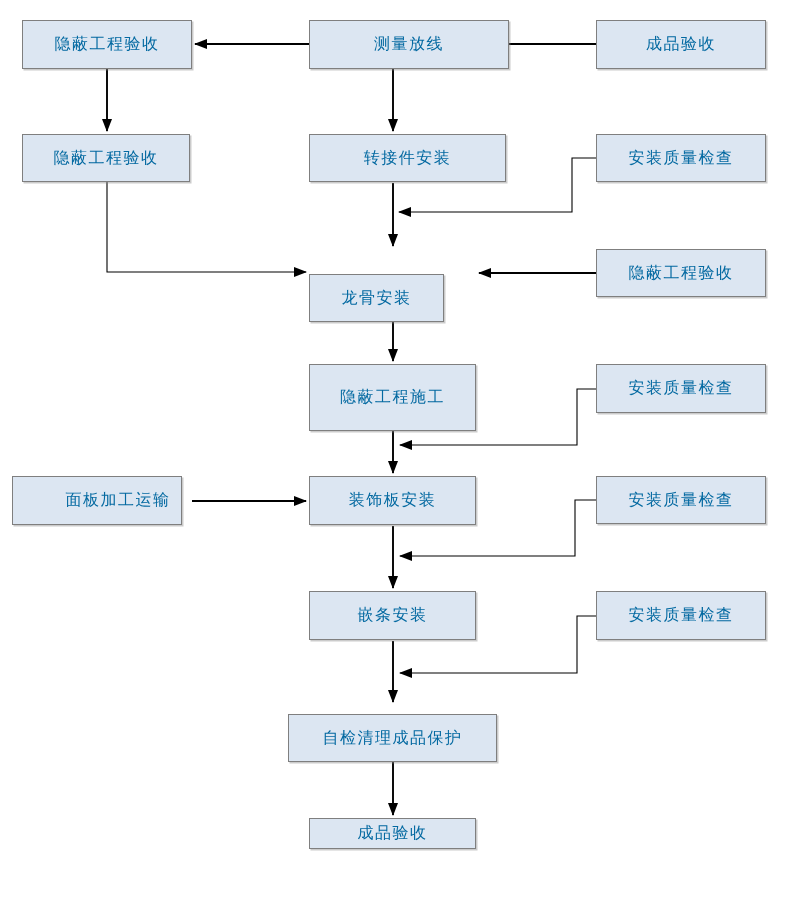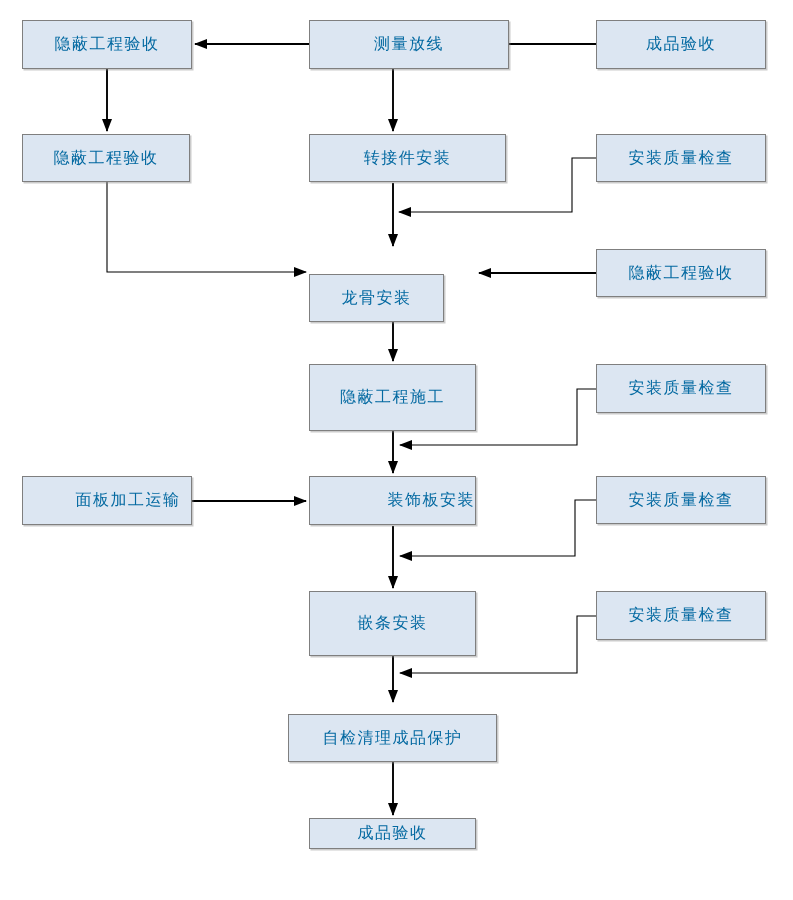--- a/index.html
+++ b/index.html
@@ -81,30 +81,30 @@
       </div>
       <div class="node" style="left: 596px; top: 249px; width: 170px; height: 48px;">
         <span>隐蔽工程验收</span>
       </div>
       <div class="node" style="left: 309px; top: 364px; width: 167px; height: 67px;">
         <span>隐蔽工程施工</span>
       </div>
       <div class="node" style="left: 596px; top: 364px; width: 170px; height: 49px;">
         <span>安装质量检查</span>
       </div>
-      <div class="node" style="left: 22px; top: 476px; width: 170px; height: 49px; padding-left: 42px;">
+      <div class="node" style="left: 12px; top: 476px; width: 170px; height: 49px; padding-left: 42px;">
         <span>面板加工运输</span>
       </div>
-      <div class="node" style="left: 309px; top: 476px; width: 167px; height: 49px; justify-content: flex-end;">
+      <div class="node" style="left: 309px; top: 476px; width: 167px; height: 49px;">
         <span>装饰板安装</span>
       </div>
       <div class="node" style="left: 596px; top: 476px; width: 170px; height: 48px;">
         <span>安装质量检查</span>
       </div>
-      <div class="node" style="left: 309px; top: 591px; width: 167px; height: 65px;">
+      <div class="node" style="left: 309px; top: 591px; width: 167px; height: 49px;">
         <span>嵌条安装</span>
       </div>
       <div class="node" style="left: 596px; top: 591px; width: 170px; height: 49px;">
         <span>安装质量检查</span>
       </div>
       <div class="node" style="left: 288px; top: 705px; width: 209px; height: 48px; margin-top: 9px;">
         <span>自检清理成品保护</span>
       </div>
       <div class="node" style="left: 309px; top: 818px; width: 167px; height: 31px;">
         <span>成品验收</span>

